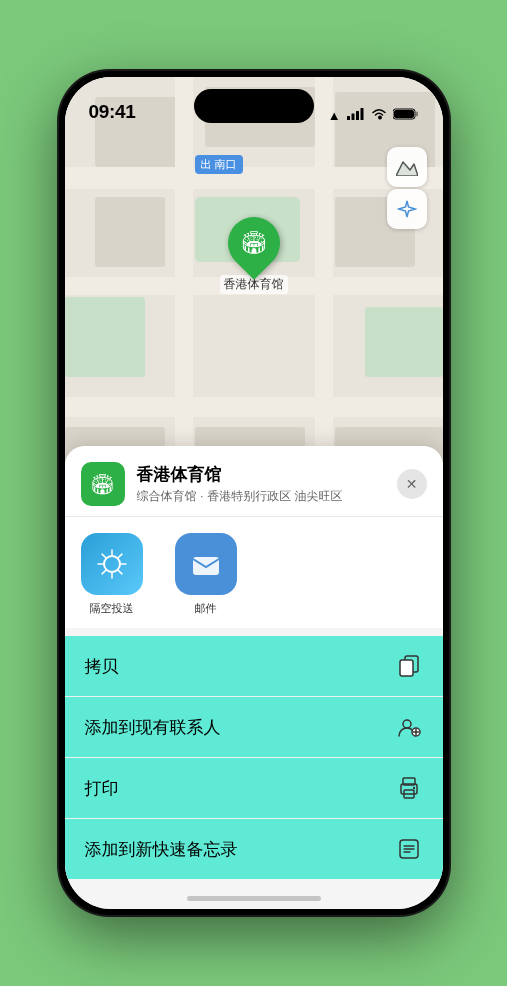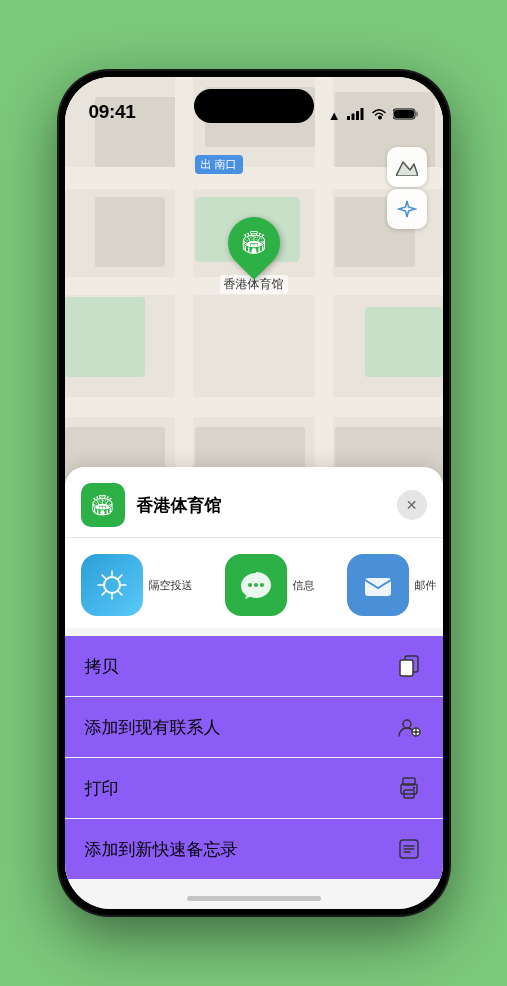--- a/index.html
+++ b/index.html
@@ -231,21 +231,21 @@
       background: white;
       padding: 16px 0 12px;
       display: flex;
       gap: 0;
       overflow-x: auto;
       border-bottom: 8px solid #f5f5f5;
     }
 
     .share-item {
       display: flex;
-      flex-direction: row;
+      flex-direction: column;
       align-items: center;
       gap: 6px;
       padding: 0 16px;
       flex-shrink: 0;
     }
 
     .share-icon {
       width: 62px;
       height: 62px;
       border-radius: 16px;
@@ -275,21 +275,21 @@
     }
 
     .share-label {
       font-size: 11px;
       color: #333;
       text-align: center;
     }
 
     
     .action-list {
-      background: #8b5cf6;
+      background: #5eead4;
     }
 
     .action-item {
       display: flex;
       align-items: center;
       justify-content: space-between;
       padding: 16px 20px;
       border-bottom: 1px solid #f0f0f0;
     }
 
@@ -419,48 +419,38 @@
         </div>
       </div>
     </div>
 
     <div class="bottom-sheet">
 
       <div class="sheet-header">
         <div class="sheet-logo">🏟</div>
         <div class="sheet-info">
           <div class="sheet-title">香港体育馆</div>
+          <div class="sheet-subtitle">综合体育馆 · 香港特别行政区 油尖旺区</div>
         </div>
         <div class="sheet-close">✕</div>
       </div>
 
       <div class="share-row">
 
         <div class="share-item">
           <div class="share-icon airdrop">
             <svg width="34" height="34" viewBox="0 0 34 34">
               <circle cx="17" cy="17" r="8" fill="none" stroke="white" stroke-width="2"></circle>
               <path d="M17 9 L17 3 M17 25 L17 31 M9 17 L3 17 M25 17 L31 17" stroke="white" stroke-width="1.5" stroke-linecap="round"></path>
               <path d="M11.3 11.3 L7.1 7.1 M22.7 22.7 L26.9 26.9 M22.7 11.3 L26.9 7.1 M11.3 22.7 L7.1 26.9" stroke="white" stroke-width="1.5" stroke-linecap="round"></path>
             </svg>
           </div>
           <span class="share-label">隔空投送</span>
         </div>
 
-        <div class="share-item">
-          <div class="share-icon messages">
-            <svg width="36" height="36" viewBox="0 0 36 36">
-              <path d="M18 6 C9.6 6 3 11.8 3 19 C3 23 5.1 26.5 8.5 28.8 L7 32 L12 29.8 C13.9 30.5 15.9 31 18 31 C26.4 31 33 25.2 33 18 C33 10.8 26.4 5 18 5 Z" fill="white" opacity="0.9"></path>
-              <circle cx="12" cy="18" r="2" fill="#2db045"></circle>
-              <circle cx="18" cy="18" r="2" fill="#2db045"></circle>
-              <circle cx="24" cy="18" r="2" fill="#2db045"></circle>
-            </svg>
-          </div>
-          <span class="share-label">信息</span>
-        </div>
 
         <div class="share-item">
           <div class="share-icon mail">
             <svg width="36" height="36" viewBox="0 0 36 36">
               <rect x="5" y="11" width="26" height="18" rx="3" fill="white" opacity="0.9"></rect>
               <path d="M5 13 L18 21 L31 13" stroke="#4a90d9" stroke-width="2" fill="none"></path>
             </svg>
           </div>
           <span class="share-label">邮件</span>
         </div>

